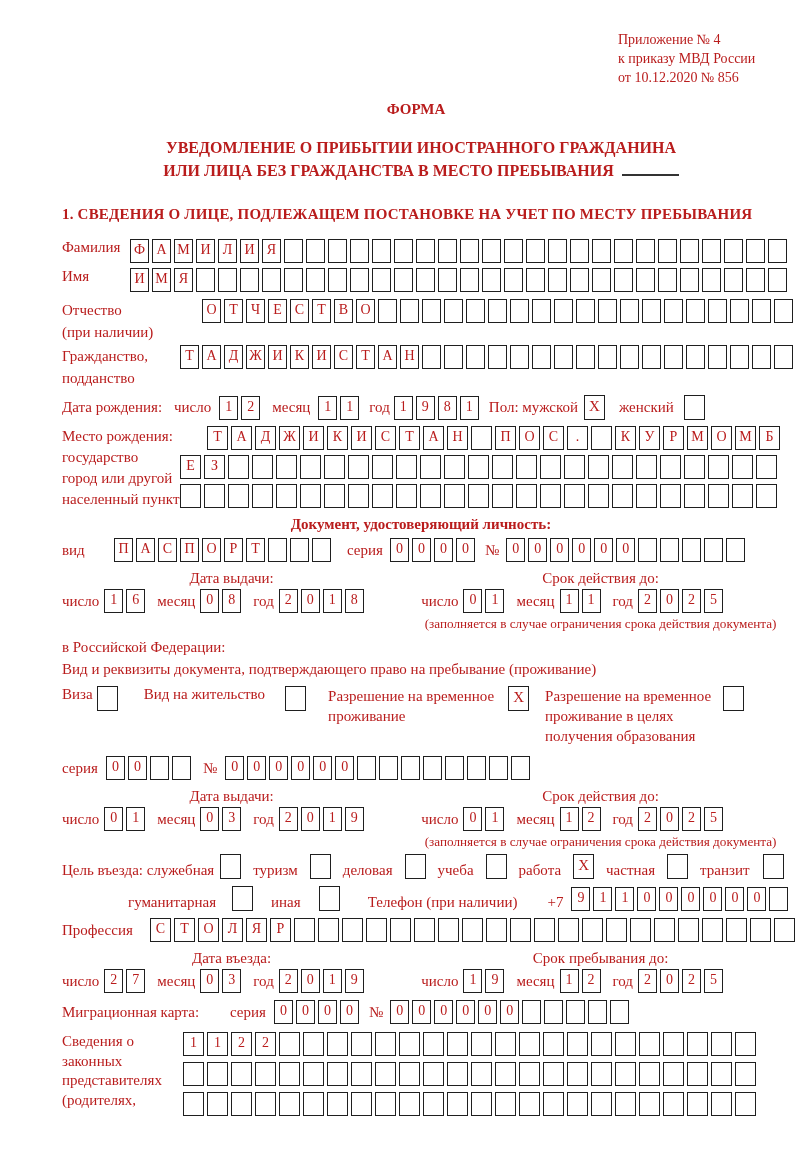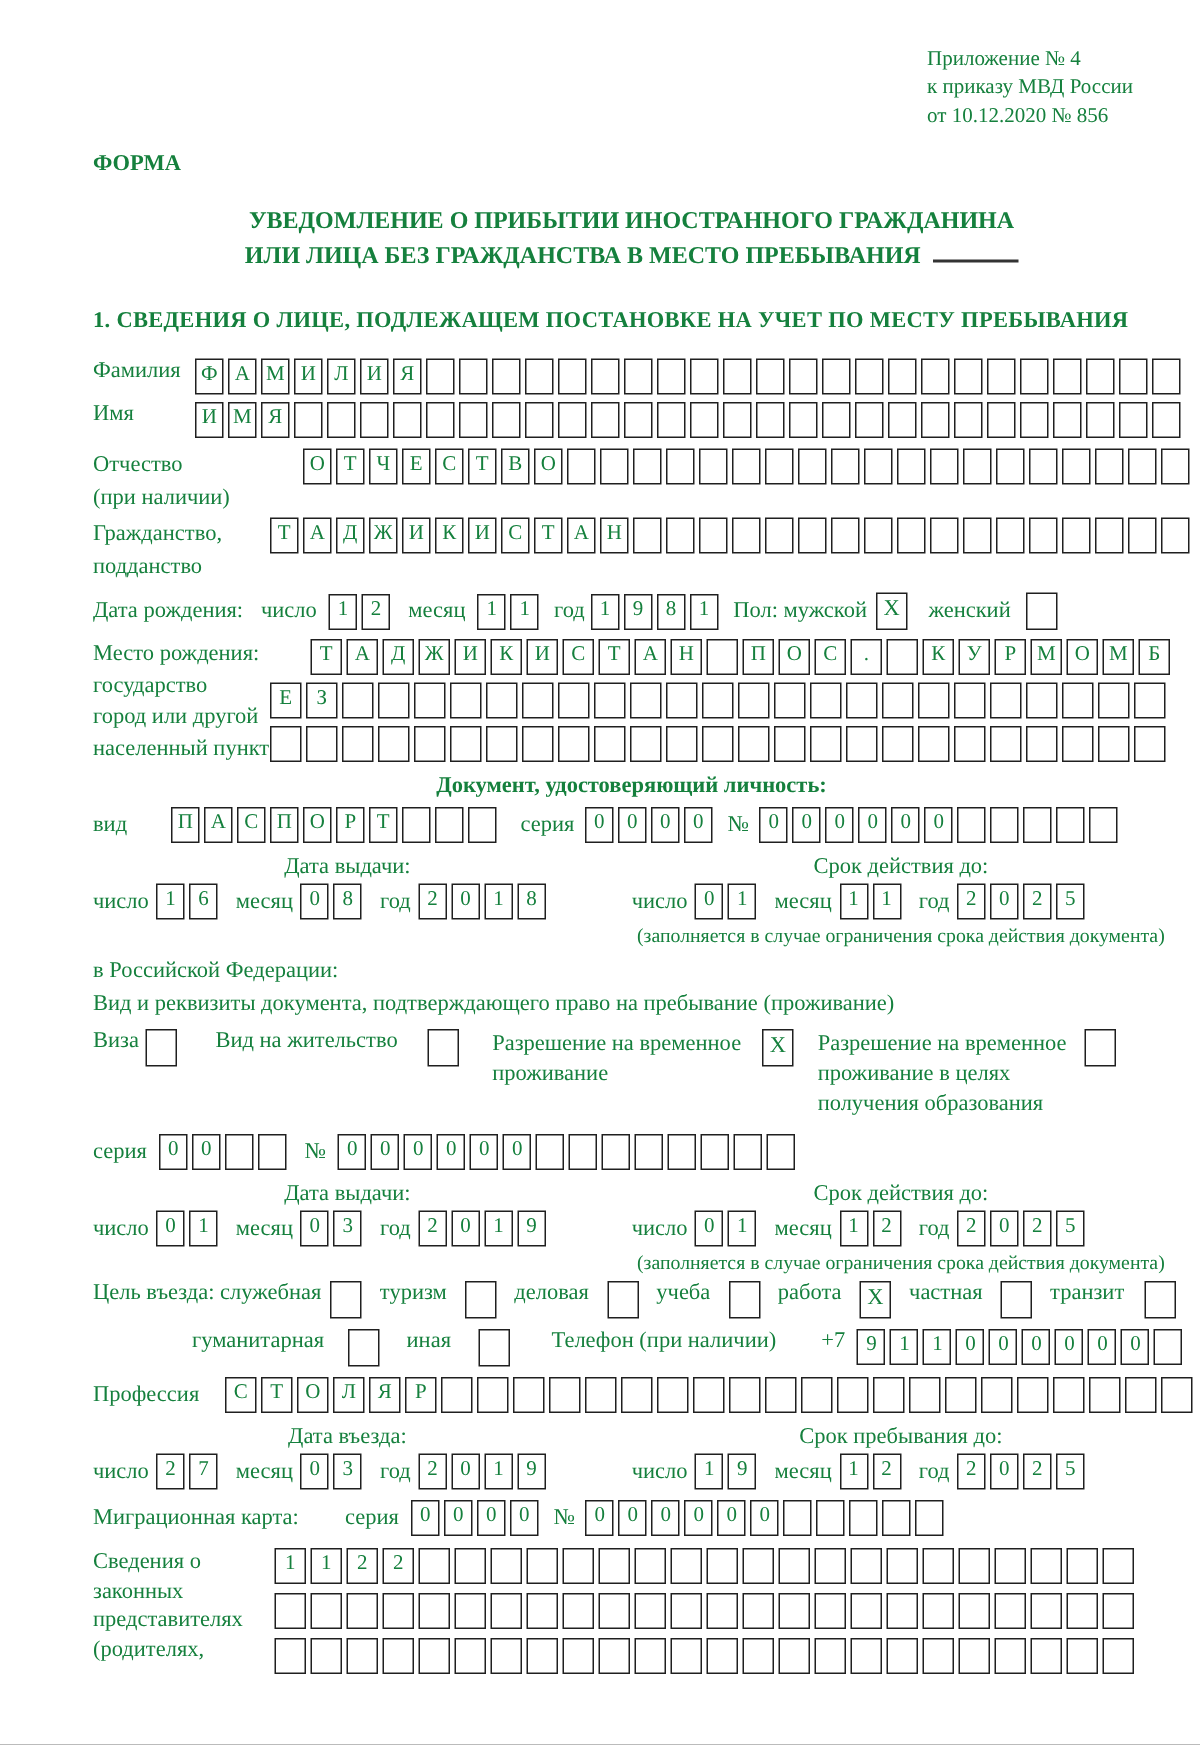--- a/index.html
+++ b/index.html
@@ -1,23 +1,23 @@
 <!DOCTYPE html>
 <html><head>
 <meta charset="utf-8">
 <style>
   html,body{margin:0;padding:0;background:#888;}
   .page{
     position:relative;width:800px;height:1163px;margin:0 auto;background:#fff;
     box-sizing:border-box;padding:30px 20px 10px 62px;overflow:hidden;
-    font-family:"Liberation Serif","DejaVu Serif",serif;color:#15803d;font-size:15px;
+    font-family:"Liberation Serif","DejaVu Serif",serif;color:#b91c1c;font-size:15px;
   }
   .annex{margin-left:556px;line-height:19px;font-size:14px;}
   .annex .note{font-size:13px;line-height:17px;margin-top:4px;}
-  .forma{text-align:left;padding-right:10px;font-weight:bold;margin-top:14px;font-size:15px;}
+  .forma{text-align:center;padding-right:10px;font-weight:bold;margin-top:14px;font-size:15px;}
   .title{text-align:center;font-weight:bold;font-size:16px;line-height:23px;margin-top:18px;}
   .title-underline{display:inline-block;width:57px;border-bottom:2px solid #333;height:14px;margin-left:8px;}
   .sec1{font-weight:bold;font-size:15px;margin-top:24px;letter-spacing:.2px;}
 
   .form{margin-top:16px;}
   .frow{display:flex;align-items:flex-start;margin-bottom:5px;}
   .lbl{flex:none;}
   .cells{display:flex;gap:3px;flex:none;}
   .cell{flex:none;width:19px;height:24px;border:1.8px solid #1f1f1f;box-sizing:border-box;
         text-align:center;font-size:14px;line-height:20px;background:#fff;}
@@ -31,21 +31,21 @@
   .dcol.left{width:345px;}
   .dcol.right{width:365px;margin-left:20px;}
   .dhead{text-align:center;margin-bottom:2px;}
   .dg{display:flex;align-items:center;}
   .dg .lbl{margin-right:5px;}
   .dg .gap{width:12px;flex:none;}
   .smallnote{font-size:13.2px;text-align:center;margin-top:3px;}
   .intro{line-height:22px;}
   .optrow{display:flex;align-items:flex-start;margin:6px 0 10px 0;}
   .opt-label-c{text-align:left;line-height:20px;}
-  .purpose-line{display:flex;align-items:flex-start;margin-bottom:7px;}
+  .purpose-line{display:flex;align-items:flex-end;margin-bottom:7px;}
   .purpose-line .lbl{margin-right:6px;}
   .mleft{margin-left:12px;}
   .labelcol{flex:none;line-height:21px;}
   .boxstack .frow{margin-bottom:5px;}
 </style>
 </head>
 <body>
 
 <div class="page">
 

